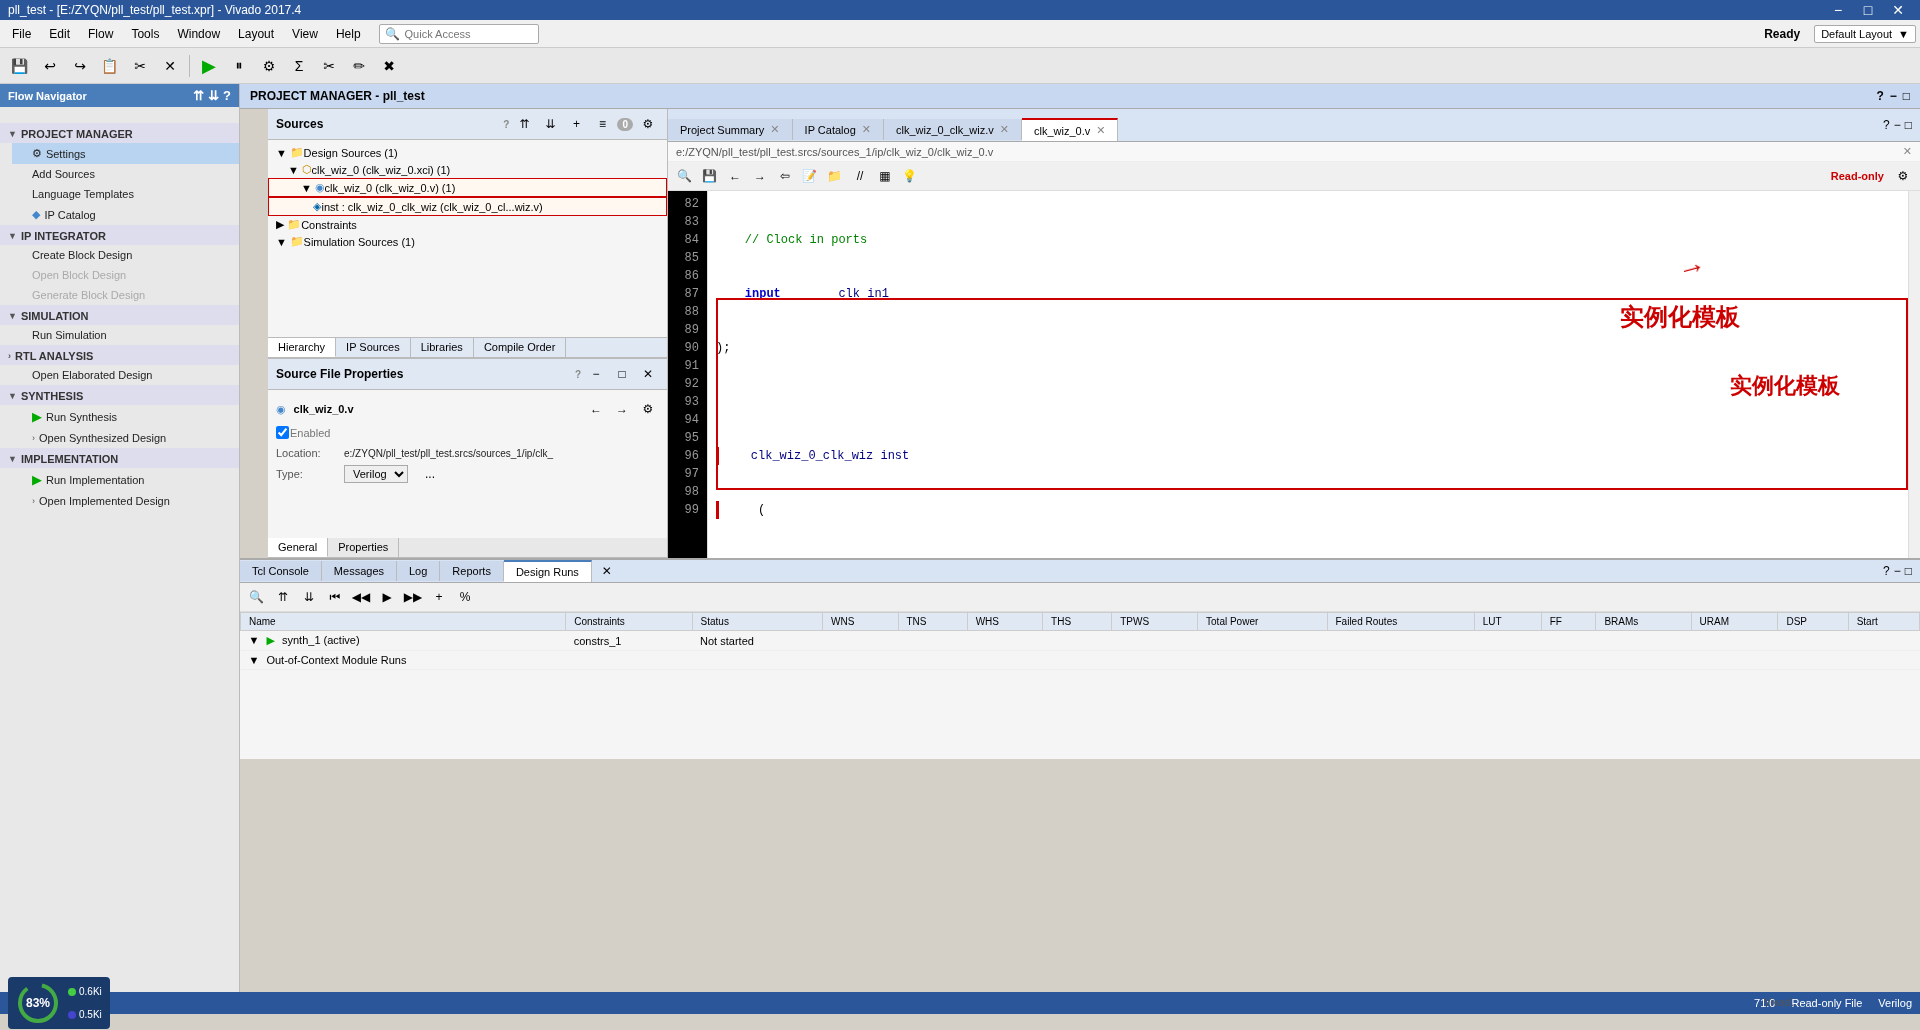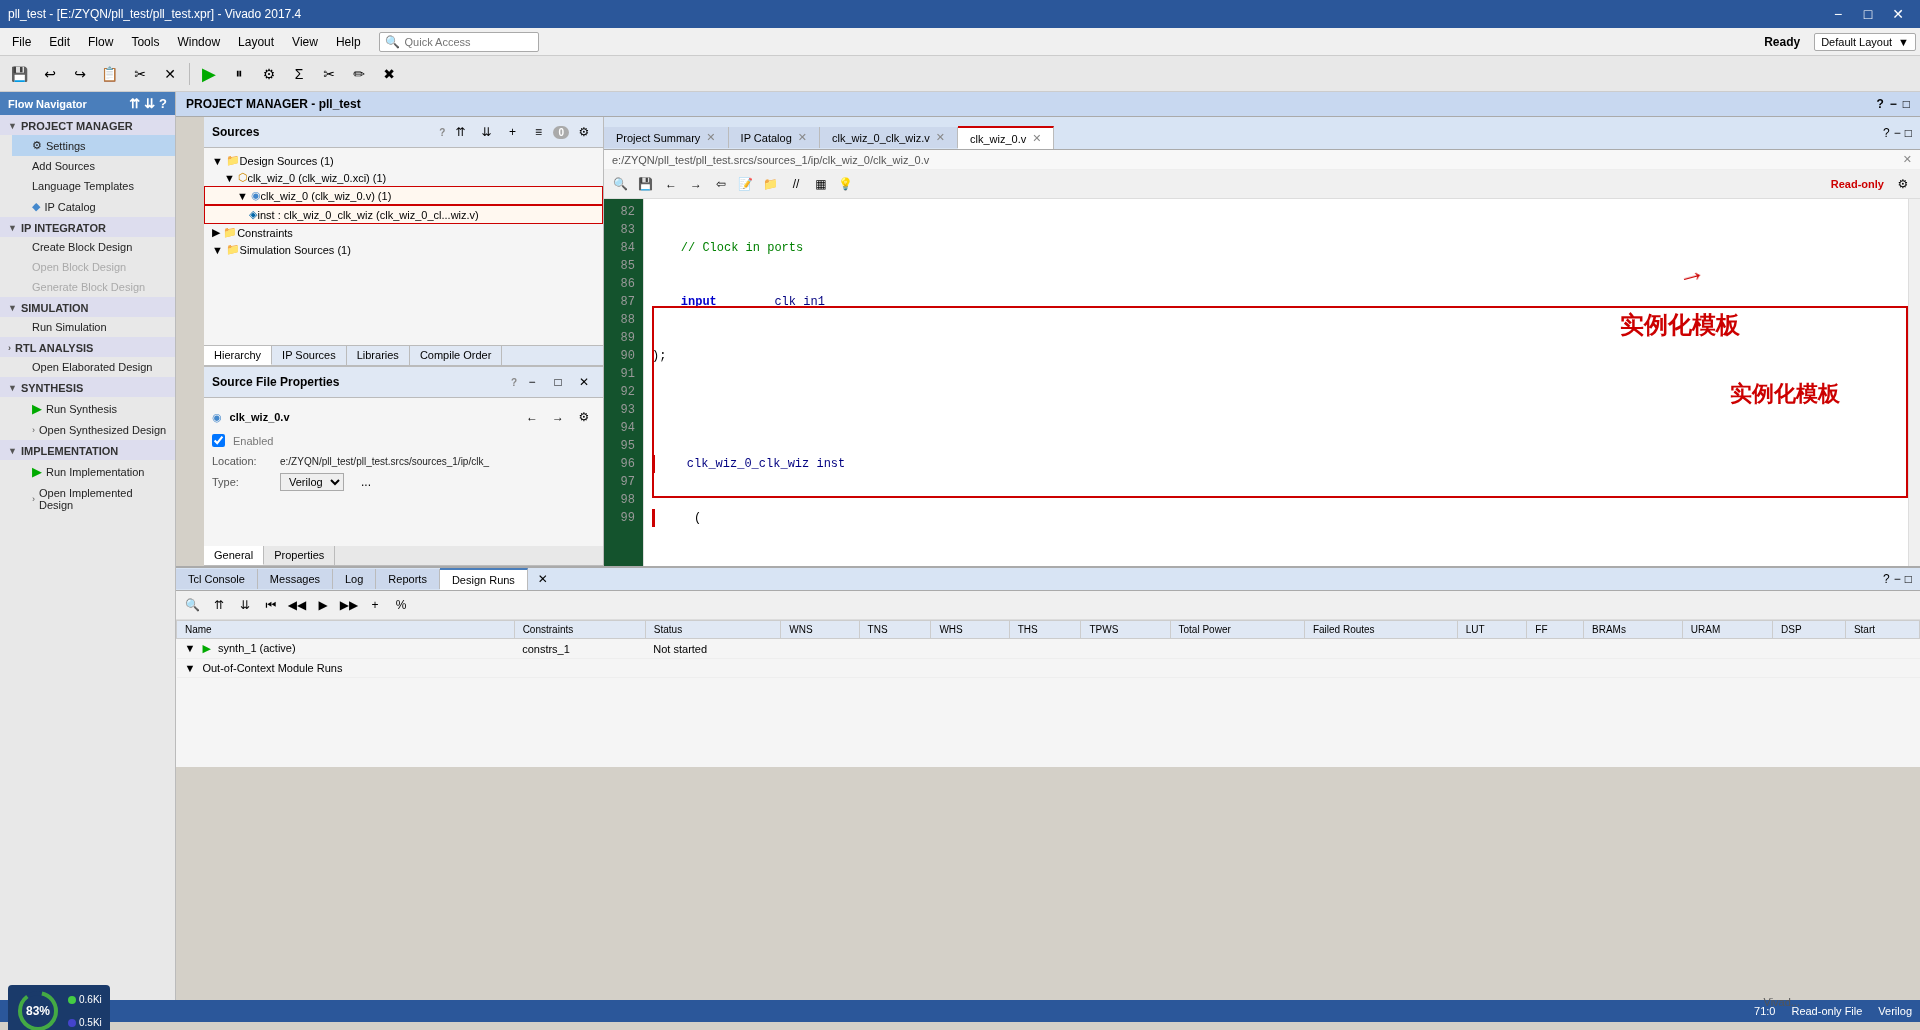--- a/index.html
+++ b/index.html
@@ -1,19 +1,19 @@
 <!DOCTYPE html>
 <html><head>
   <meta charset="utf-8">
   <style>
     * { box-sizing: border-box; margin: 0; padding: 0; }
     body { font-family: 'Segoe UI', Arial, sans-serif; font-size: 12px; background: #d4d0c8; overflow: hidden; width: 1920px; height: 1030px; }
 
     
-    #title-bar { background: #2b579a; color: white; height: 28px; display: flex; align-items: center; justify-content: space-between; padding: 0 8px; font-size: 12px; }
+    #title-bar { background: #2b579a; color: white; height: 20px; display: flex; align-items: center; justify-content: space-between; padding: 0 8px; font-size: 12px; }
     #title-bar .win-controls { display: flex; gap: 2px; }
     #title-bar .win-btn { width: 28px; height: 24px; background: transparent; border: none; color: white; cursor: pointer; font-size: 14px; display: flex; align-items: center; justify-content: center; }
 
     
     #menu-bar { background: #f0f0f0; height: 28px; display: flex; align-items: center; padding: 0 4px; border-bottom: 1px solid #ccc; gap: 2px; }
     .menu-item { padding: 3px 8px; cursor: pointer; font-size: 12px; border-radius: 2px; }
     .search-box { margin-left: 8px; display: flex; align-items: center; background: white; border: 1px solid #aaa; padding: 2px 6px; border-radius: 2px; width: 160px; }
     .search-box input { border: none; outline: none; font-size: 11px; width: 120px; }
     .ready-label { margin-left: auto; margin-right: 12px; font-size: 12px; font-weight: bold; }
     .layout-select { display: flex; align-items: center; border: 1px solid #aaa; background: white; padding: 2px 6px; font-size: 11px; border-radius: 2px; cursor: pointer; }
@@ -21,21 +21,21 @@
     
     #toolbar { background: #e8e8e8; height: 36px; display: flex; align-items: center; padding: 0 6px; border-bottom: 1px solid #ccc; gap: 2px; }
     .tb-btn { width: 28px; height: 28px; background: transparent; border: 1px solid transparent; border-radius: 2px; cursor: pointer; display: flex; align-items: center; justify-content: center; font-size: 14px; }
     .tb-sep { width: 1px; height: 22px; background: #bbb; margin: 0 3px; }
     .tb-play { color: #00aa00; font-size: 18px; }
 
     
     #main { display: flex; height: calc(1030px - 30px - 28px - 36px - 28px); }
 
     
-    #flow-nav { width: 176px; background: #e8e8e8; border-right: 1px solid #bbb; display: flex; flex-direction: column; overflow: hidden; }
+    #flow-nav { width: 240px; background: #e8e8e8; border-right: 1px solid #bbb; display: flex; flex-direction: column; overflow: hidden; gap: 16px; }
     #flow-nav-header { background: #4a7ebb; color: white; padding: 4px 8px; font-size: 11px; font-weight: bold; display: flex; align-items: center; justify-content: space-between; }
     #flow-nav-content { overflow-y: auto; flex: 1; }
     .nav-section { }
     .nav-section-header { padding: 5px 8px 3px 8px; font-size: 11px; font-weight: bold; color: #333; display: flex; align-items: center; gap: 4px; cursor: pointer; background: #dde; }
     .nav-item { padding: 4px 8px 4px 20px; font-size: 11px; cursor: pointer; color: #222; display: flex; align-items: center; gap: 4px; }
     .nav-item.active { background: #b8d4f0; }
     .nav-item .play-icon { color: #00aa00; font-size: 13px; }
     .nav-chevron { font-size: 9px; color: #555; }
 
     
@@ -64,36 +64,36 @@
 
     
     #sfp-panel { background: #f5f5f5; border-top: 1px solid #bbb; height: 200px; display: flex; flex-direction: column; }
     .sfp-content { padding: 8px; font-size: 11px; flex: 1; overflow-y: auto; }
     .sfp-row { display: flex; align-items: center; margin-bottom: 4px; gap: 8px; }
     .sfp-label { color: #555; width: 60px; }
     .sfp-value { color: #222; }
     .sfp-tabs { display: flex; gap: 0; border-bottom: 1px solid #bbb; background: #e8e8e8; }
     .sfp-tab { padding: 3px 10px; font-size: 11px; cursor: pointer; border-right: 1px solid #bbb; }
     .sfp-tab.active { background: white; border-bottom: 1px solid white; }
-    .sfp-checkbox { display: flex; align-items: center; gap: 8px; color: #777; }
+    .sfp-checkbox { display: flex; align-items: center; gap: 1px; color: #777; }
     .sfp-select { border: 1px solid #aaa; padding: 1px 4px; font-size: 11px; }
 
     
     #editor-area { flex: 1; display: flex; flex-direction: column; background: #fff; }
     .tab-bar { background: #d8e4f4; display: flex; align-items: center; border-bottom: 1px solid #aaa; padding: 0; overflow-x: auto; }
     .tab { padding: 4px 12px; font-size: 11px; cursor: pointer; border-right: 1px solid #bbb; white-space: nowrap; display: flex; align-items: center; gap: 6px; background: #ccd8ec; margin-top: 9px; }
     .tab.active { background: #ffffff; border-top: 2px solid #4a7ebb; }
     .tab-close { font-size: 11px; color: #888; cursor: pointer; }
     .editor-toolbar { background: #f0f0f0; padding: 3px 6px; display: flex; align-items: center; gap: 3px; border-bottom: 1px solid #ddd; justify-content: space-between; }
     .editor-path { padding: 3px 8px; font-size: 11px; color: #555; background: #f8f8f8; border-bottom: 1px solid #eee; display: flex; align-items: center; justify-content: space-between; }
     .read-only-badge { color: #cc0000; font-size: 11px; font-weight: bold; }
 
     
     #code-editor { flex: 1; display: flex; overflow: hidden; font-family: 'Courier New', monospace; font-size: 12px; background: #ffffff; }
-    .line-numbers { background: #14532d; padding: 4px 8px; text-align: right; color: #999; border-right: 1px solid #ddd; min-width: 40px; user-select: none; line-height: 1.5; }
+    .line-numbers { background: #000000; padding: 4px 8px; text-align: right; color: #999; border-right: 1px solid #ddd; min-width: 40px; user-select: none; line-height: 1.5; }
     .code-content { flex: 1; padding: 4px 8px; overflow: auto; line-height: 1.5; white-space: pre; }
     .code-line { line-height: 1.5; }
     .kw { color: #0000cc; font-weight: bold; }
     .cm { color: #008000; }
     .id { color: #000080; }
 
     
     #bottom-panel { height: 200px; background: #f5f5f5; border-top: 1px solid #aaa; display: flex; flex-direction: column; }
     .bottom-tab-bar { background: #d8e4f4; display: flex; align-items: center; border-bottom: 1px solid #aaa; padding: 0; }
     .bottom-tab { padding: 4px 12px; font-size: 11px; cursor: pointer; border-right: 1px solid #bbb; background: #ccd8ec; }

